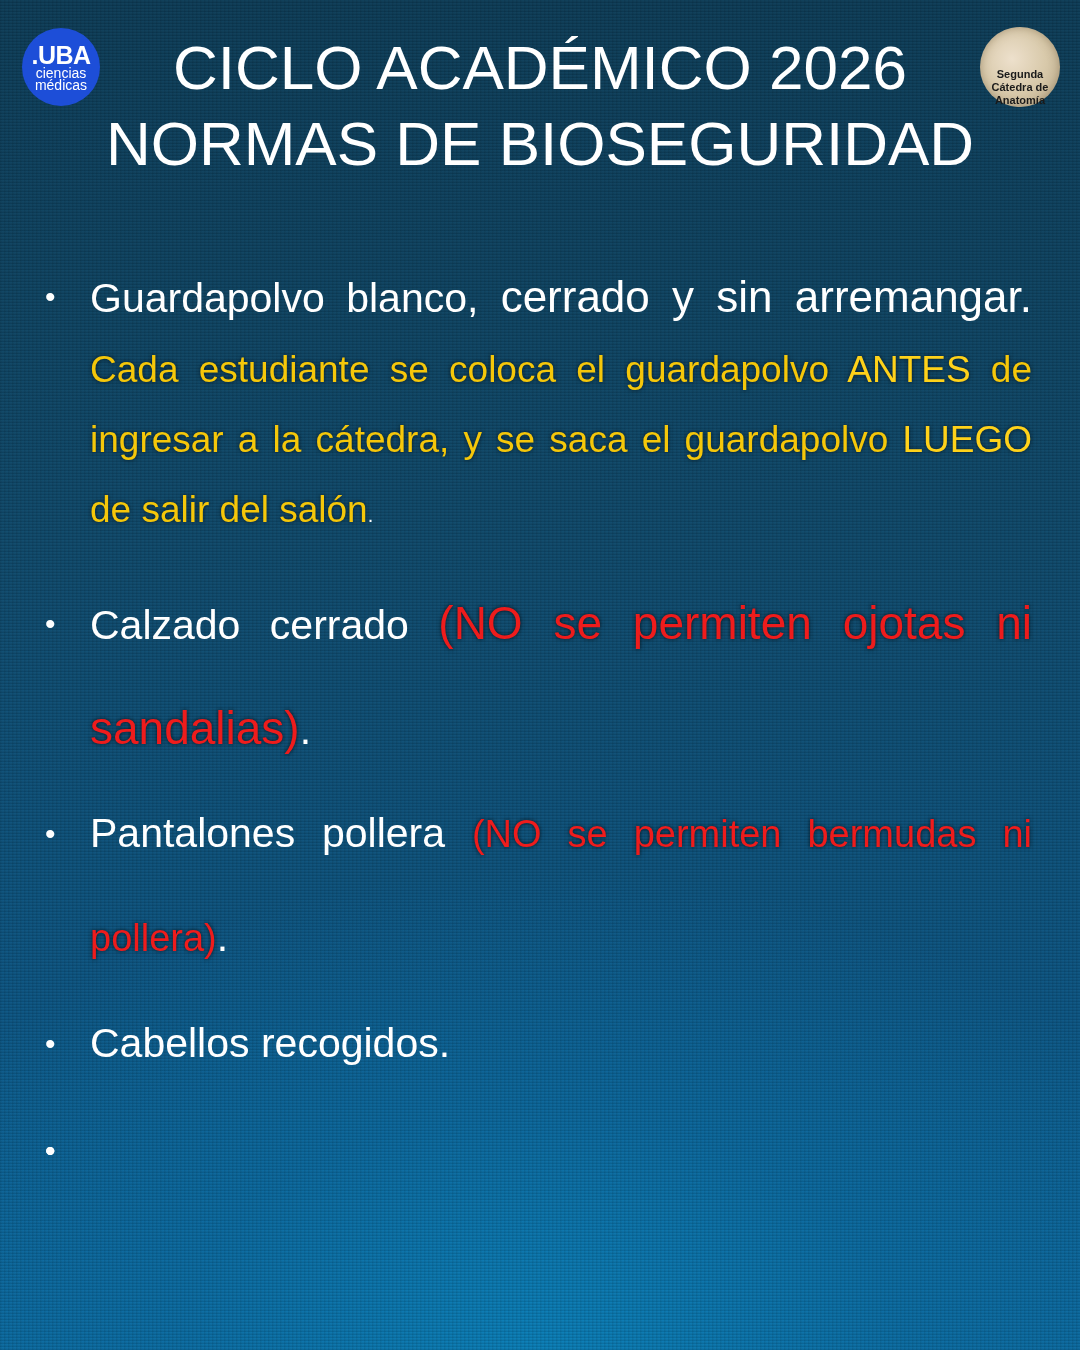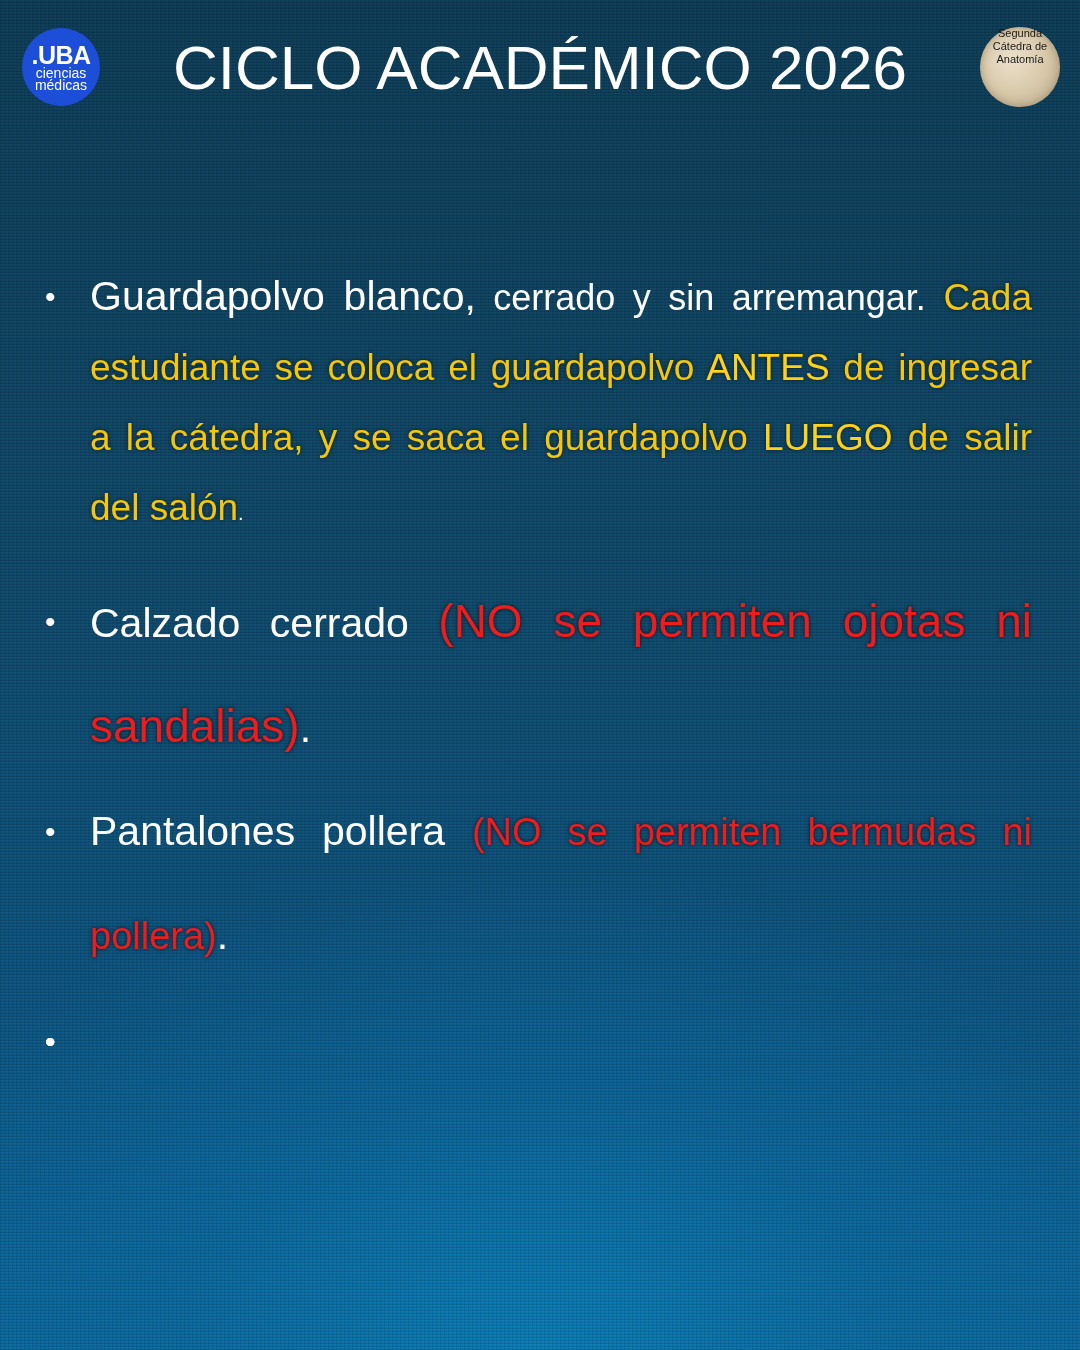--- a/index.html
+++ b/index.html
@@ -19,39 +19,39 @@
   .uba-logo {
     position:absolute; left:22px; top:28px; width:78px; height:78px; border-radius:50%;
     background:#1d4ed8; color:#fff; text-align:center;
     display:flex; flex-direction:column; align-items:center; justify-content:center;
   }
   .uba-logo .main { font-weight:bold; font-size:25px; line-height:24px; letter-spacing:-0.5px; }
   .uba-logo .sub { font-size:14px; line-height:12px; }
   .catedra-logo {
     position:absolute; left:980px; top:27px; width:80px; height:80px; border-radius:50%;
     background: radial-gradient(circle at 40% 40%, #ede0cc 0%, #d8c9aa 50%, #b9a98a 100%);
-    display:flex; align-items:flex-start; justify-content:center; text-align:center;
-    color:#1a1a1a; font-weight:normal; font-size:11px; line-height:13px;
+    display:flex; align-items:flex-end; justify-content:center; text-align:center;
+    color:#1a1a1a; font-weight:bold; font-size:11px; line-height:13px;
     box-shadow: inset 0 0 10px rgba(120,100,70,0.5);
   }
   .title {
     position:absolute; left:0; right:0; top:30px; text-align:center; color:#fff;
     font-size:62px; line-height:76px; font-weight:normal;
   }
   .title div { white-space:nowrap; }
   .rules { position:absolute; left:40px; top:262px; width:992px; }
   .item { position:relative; padding-left:50px; color:#fff; font-size:41px; text-align:justify; text-align-last:left; }
   .bullet { position:absolute; left:5px; top:0; font-size:30px; }
   .it1 { line-height:69px; }
   .it2, .it3 { line-height:103px; }
   .short { line-height:107px; }
   .yellow { color:#f5c70a; text-shadow:0 0 4px rgba(0,0,0,0.6); }
   .yellowb { color:#ffd21a; text-shadow:0 0 4px rgba(0,0,0,0.6); }
   .red { color:#ee1c1c; text-shadow:0 0 4px rgba(0,0,0,0.7); }
-  .small-w { font-size:36px; }
+  .small-w { font-size:44px; }
 </style>
 </head>
 <body>
 
 <div class="texture"></div>
 
 <div class="uba-logo">
   <span class="main">.UBA</span>
   <span class="sub">ciencias</span>
   <span class="sub">médicas</span>
@@ -60,40 +60,42 @@
 <div class="catedra-logo">
   <div>
     <div>Segunda</div>
     <div>Cátedra de</div>
     <div>Anatomía</div>
   </div>
 </div>
 
 <div class="title">
   <div>CICLO ACADÉMICO 2026</div>
+  <div>NORMAS DE BIOSEGURIDAD</div>
 </div>
 
 <div class="rules">
   <div class="item it1" style="margin-bottom:30px;">
     <span class="bullet">•</span>
     <span>Guardapolvo blanco,</span><span class="small-w"> cerrado y sin arremangar.</span><span class="yellow small-w" style="font-size:37px"> Cada estudiante se coloca el guardapolvo </span><span class="yellowb" style="font-size:37px">ANTES</span><span class="yellow" style="font-size:37px"> de ingresar a la cátedra, y se saca el guardapolvo </span><span class="yellowb" style="font-size:37px">LUEGO</span><span class="yellow" style="font-size:37px"> de salir del salón</span><span style="font-size:20px">.</span>
   </div>
 
   <div class="item it2" style="margin-top:-8px;">
     <span class="bullet">•</span>
     <span>Calzado cerrado </span><span class="red" style="font-size:46px">(NO se permiten ojotas ni sandalias)</span><span>.</span>
   </div>
 
   <div class="item it3">
     <span class="bullet">•</span>
     <span>Pantalones pollera </span><span class="red" style="font-size:38px">(NO se permiten bermudas ni pollera)</span><span>.</span>
   </div>
 
   <div class="item short">
     <span class="bullet">•</span>
+    <span>Cabellos recogidos.</span>
   </div>
 
   <div class="item short">
     <span class="bullet">•</span>
   </div>
 
   <div class="item short">
     <span class="bullet">•</span>
   </div>
 </div>

